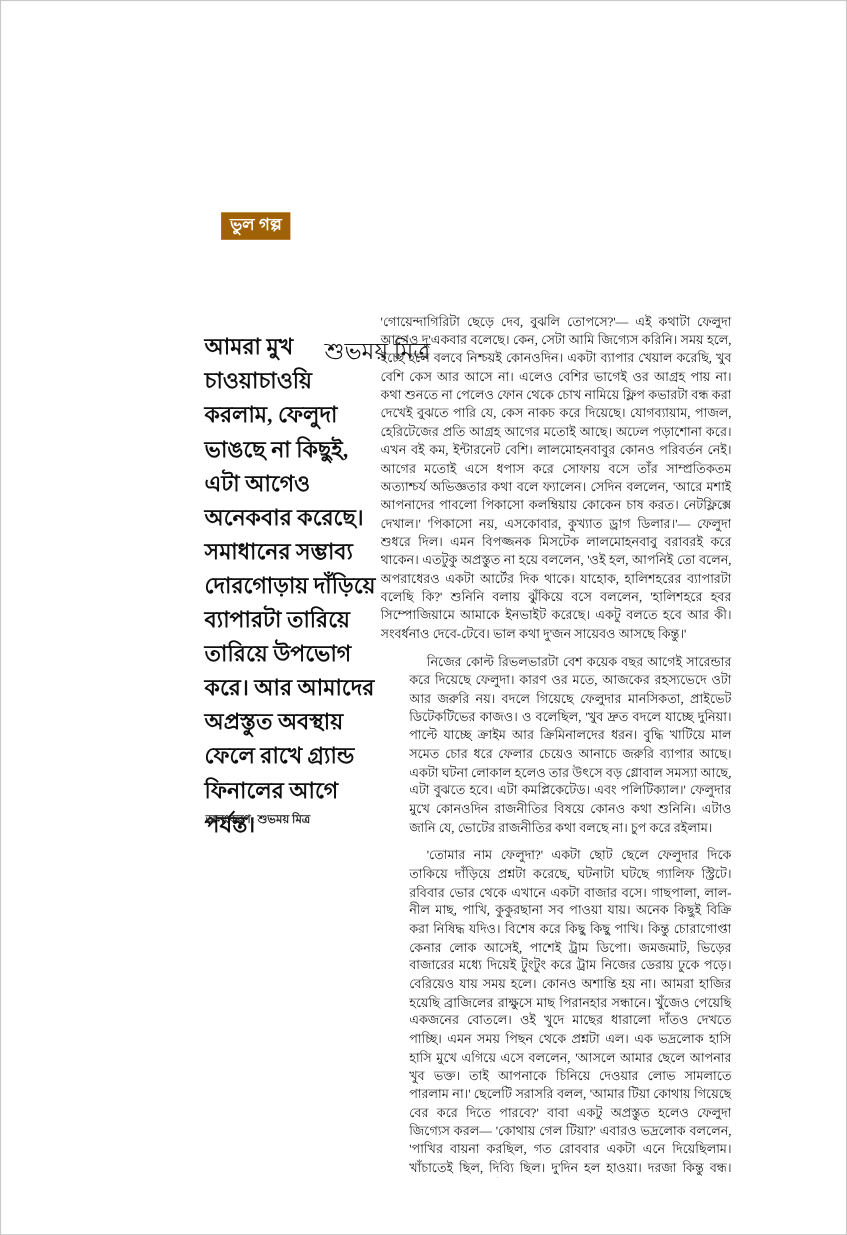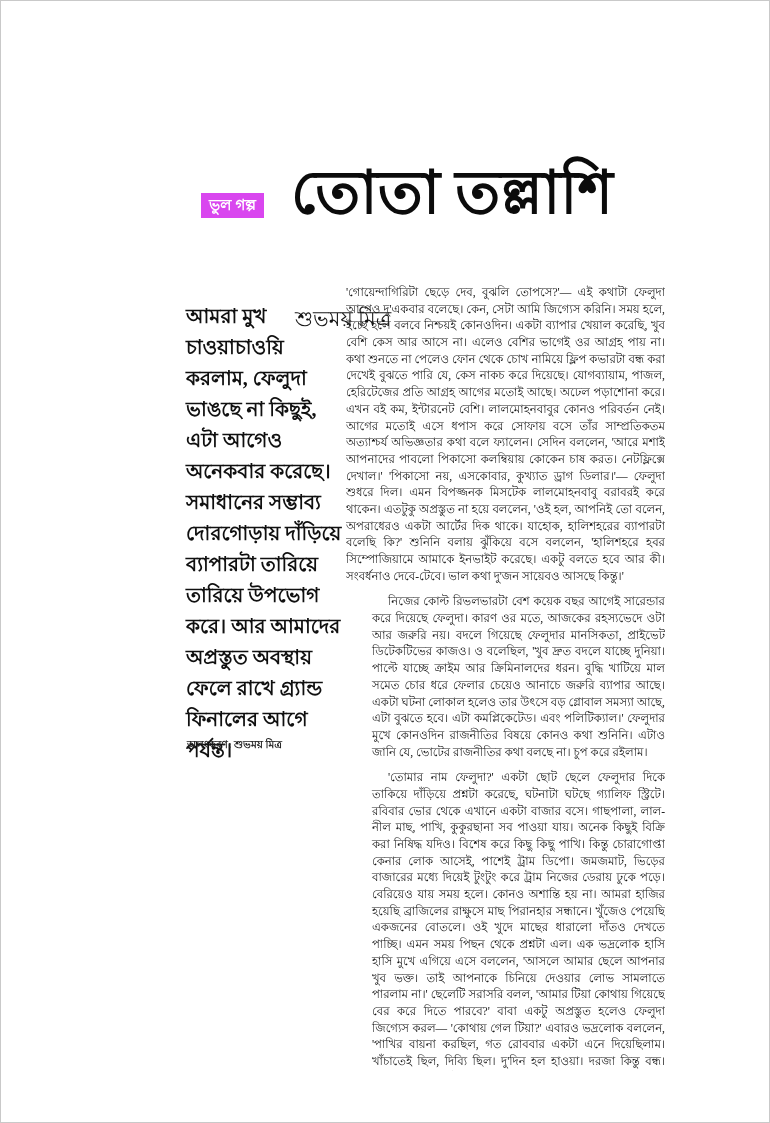--- a/index.html
+++ b/index.html
@@ -12,21 +12,21 @@
     height: 1123px;
     background: #ffffff;
     border: 1px solid #c9c9c9;
     overflow: hidden;
   }
 
   .section-tag {
     position: absolute;
     left: 200px;
     top: 192px;
-    background: #d946ef;
+    background: #a16207;
     color: #ffffff;
     font-family: "Liberation Sans", sans-serif;
     font-weight: bold;
     font-size: 15px;
     padding: 3px 8px 4px 8px;
     line-height: 1.2;
     white-space: nowrap;
   }
 
   .article-title {
@@ -103,21 +103,20 @@
   }
   .page-footer .magazine-name { font-weight: bold; margin-top: 40px; }
 </style>
 </head>
 <body>
 
 <div class="page">
 
   <div class="section-tag">ভুল গল্প</div>
 
-  <h1 class="article-title">তোতা তল্লাশি</h1>
 
   <div class="article-author">শুভময় মিত্র</div>
 
   <div class="pull-quote">আমরা মুখ চাওয়াচাওয়ি করলাম, ফেলুদা ভাঙছে না কিছুই, এটা আগেও অনেকবার করেছে। সমাধানের সম্ভাব্য দোরগোড়ায় দাঁড়িয়ে ব্যাপারটা তারিয়ে তারিয়ে উপভোগ করে। আর আমাদের অপ্রস্তুত অবস্থায় ফেলে রাখে গ্র্যান্ড ফিনালের আগে পর্যন্ত।</div>
 
   <div class="illustration-credit">অলংকরণ: শুভময় মিত্র</div>
 
   <div class="body-text">
     <p>'গোয়েন্দাগিরিটা ছেড়ে দেব, বুঝলি তোপসে?'— এই কথাটা ফেলুদা আগেও দু'একবার বলেছে। কেন, সেটা আমি জিগ্যেস করিনি। সময় হলে, ইচ্ছে হলে বলবে নিশ্চয়ই কোনওদিন। একটা ব্যাপার খেয়াল করেছি, খুব বেশি কেস আর আসে না। এলেও বেশির ভাগেই ওর আগ্রহ পায় না। কথা শুনতে না পেলেও ফোন থেকে চোখ নামিয়ে ফ্লিপ কভারটা বন্ধ করা দেখেই বুঝতে পারি যে, কেস নাকচ করে দিয়েছে। যোগব্যায়াম, পাজল, হেরিটেজের প্রতি আগ্রহ আগের মতোই আছে। অঢেল পড়াশোনা করে। এখন বই কম, ইন্টারনেট বেশি। লালমোহনবাবুর কোনও পরিবর্তন নেই। আগের মতোই এসে ধপাস করে সোফায় বসে তাঁর সাম্প্রতিকতম অত্যাশ্চর্য অভিজ্ঞতার কথা বলে ফ্যালেন। সেদিন বললেন, 'আরে মশাই আপনাদের পাবলো পিকাসো কলম্বিয়ায় কোকেন চাষ করত। নেটফ্লিক্সে দেখাল।' 'পিকাসো নয়, এসকোবার, কুখ্যাত ড্রাগ ডিলার।'— ফেলুদা শুধরে দিল। এমন বিপজ্জনক মিসটেক লালমোহনবাবু বরাবরই করে থাকেন। এতটুকু অপ্রস্তুত না হয়ে বললেন, 'ওই হল, আপনিই তো বলেন, অপরাধেরও একটা আর্টের দিক থাকে। যাহোক, হালিশহরের ব্যাপারটা বলেছি কি?' শুনিনি বলায় ঝুঁকিয়ে বসে বললেন, 'হালিশহরে হবর সিম্পোজিয়ামে আমাকে ইনভাইট করেছে। একটু বলতে হবে আর কী। সংবর্ধনাও দেবে-টেবে। ভাল কথা দু'জন সায়েবও আসছে কিন্তু।'</p>
     <p>নিজের কোল্ট রিভলভারটা বেশ কয়েক বছর আগেই সারেন্ডার করে দিয়েছে ফেলুদা। কারণ ওর মতে, আজকের রহস্যভেদে ওটা আর জরুরি নয়। বদলে গিয়েছে ফেলুদার মানসিকতা, প্রাইভেট ডিটেকটিভের কাজও। ও বলেছিল, 'খুব দ্রুত বদলে যাচ্ছে দুনিয়া। পাল্টে যাচ্ছে ক্রাইম আর ক্রিমিনালদের ধরন। বুদ্ধি খাটিয়ে মাল সমেত চোর ধরে ফেলার চেয়েও আনাচে জরুরি ব্যাপার আছে। একটা ঘটনা লোকাল হলেও তার উৎসে বড় গ্লোবাল সমস্যা আছে, এটা বুঝতে হবে। এটা কমপ্লিকেটেড। এবং পলিটিক্যাল।' ফেলুদার মুখে কোনওদিন রাজনীতির বিষয়ে কোনও কথা শুনিনি। এটাও জানি যে, ভোটের রাজনীতির কথা বলছে না। চুপ করে রইলাম।</p>

